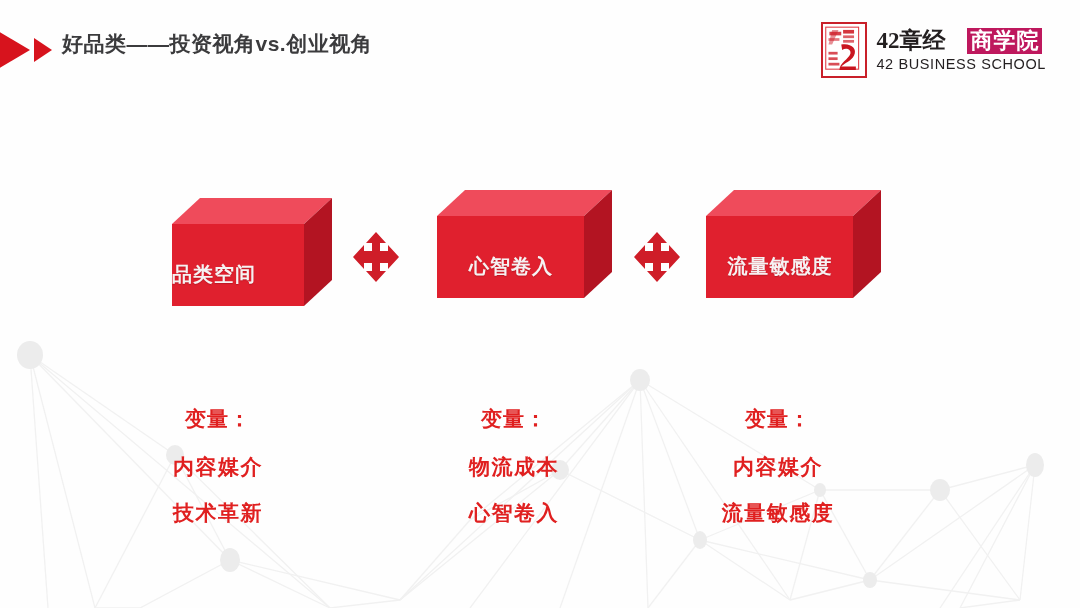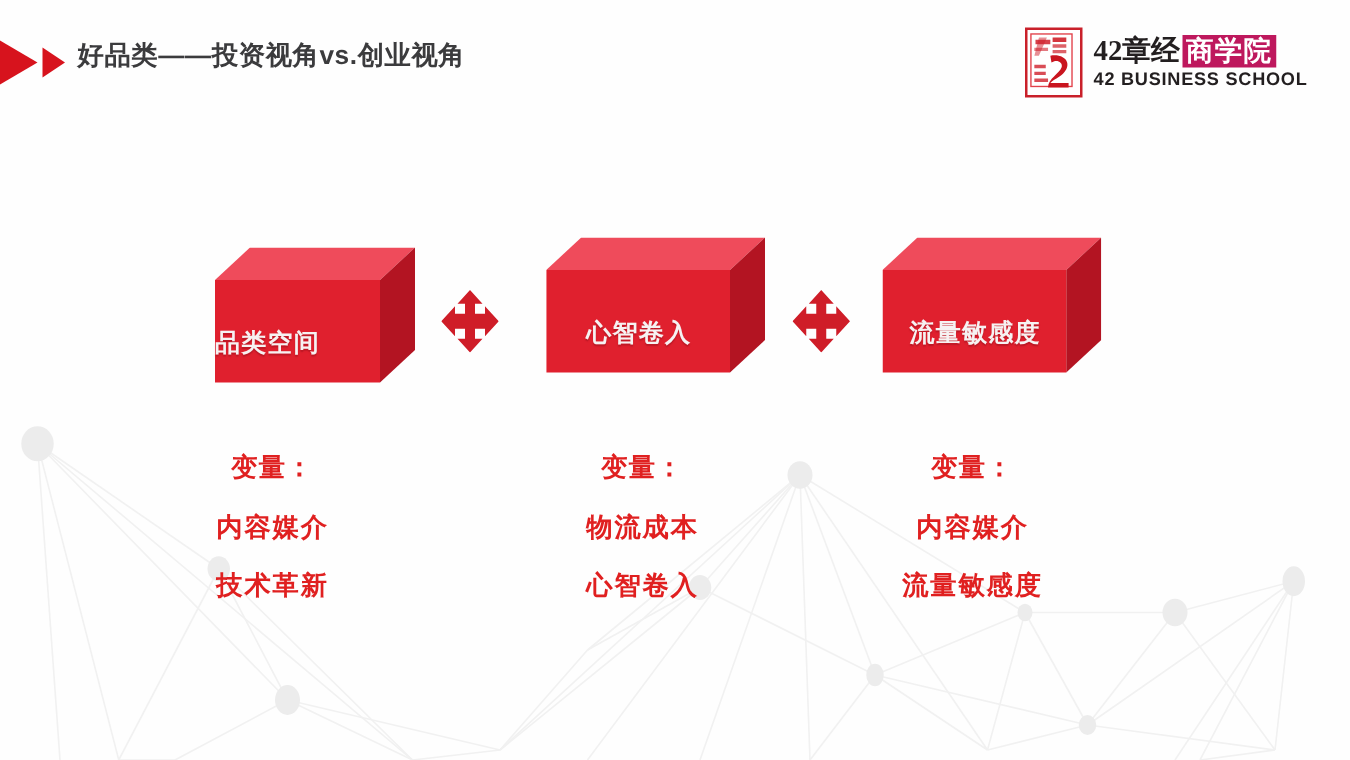--- a/index.html
+++ b/index.html
@@ -80,20 +80,21 @@
   #logo-text {
     display: flex;
     flex-direction: column;
     gap: 2px;
   }
 
   #logo-line1 {
     display: flex;
     align-items: center;
     height: 26px;
+    gap: 20px;
   }
 
   .logo-cn-dark {
     font-size: 23px;
     font-weight: bold;
     color: #231f20;
     font-family: "Liberation Serif", "DejaVu Serif", serif;
     letter-spacing: 0px;
     line-height: 26px;
   }
@@ -104,21 +105,21 @@
     color: #ffffff;
     background: #be185d;
     padding: 1px 3px 2px 3px;
     line-height: 23px;
     letter-spacing: 1px;
     margin-left: 2px;
   }
 
   #logo-line2 {
     font-size: 14.5px;
-    font-weight: bold;
+    font-weight: normal;
     color: #231f20;
     letter-spacing: 0.6px;
     line-height: 17px;
   }
 
   
   #boxes-row {
     position: absolute;
     left: 0; top: 0;
     width: 1080px; height: 608px;
@@ -165,20 +166,21 @@
     z-index: 2;
   }
 
   .var-head {
     font-size: 21px;
     font-weight: bold;
     color: #e02020;
     letter-spacing: 1px;
     line-height: 30px;
     margin-bottom: 18px;
+    margin-top: 44px;
   }
 
   .var-item {
     font-size: 21px;
     font-weight: bold;
     color: #e02020;
     letter-spacing: 1.5px;
     line-height: 30px;
     margin-bottom: 16px;
     white-space: nowrap;

